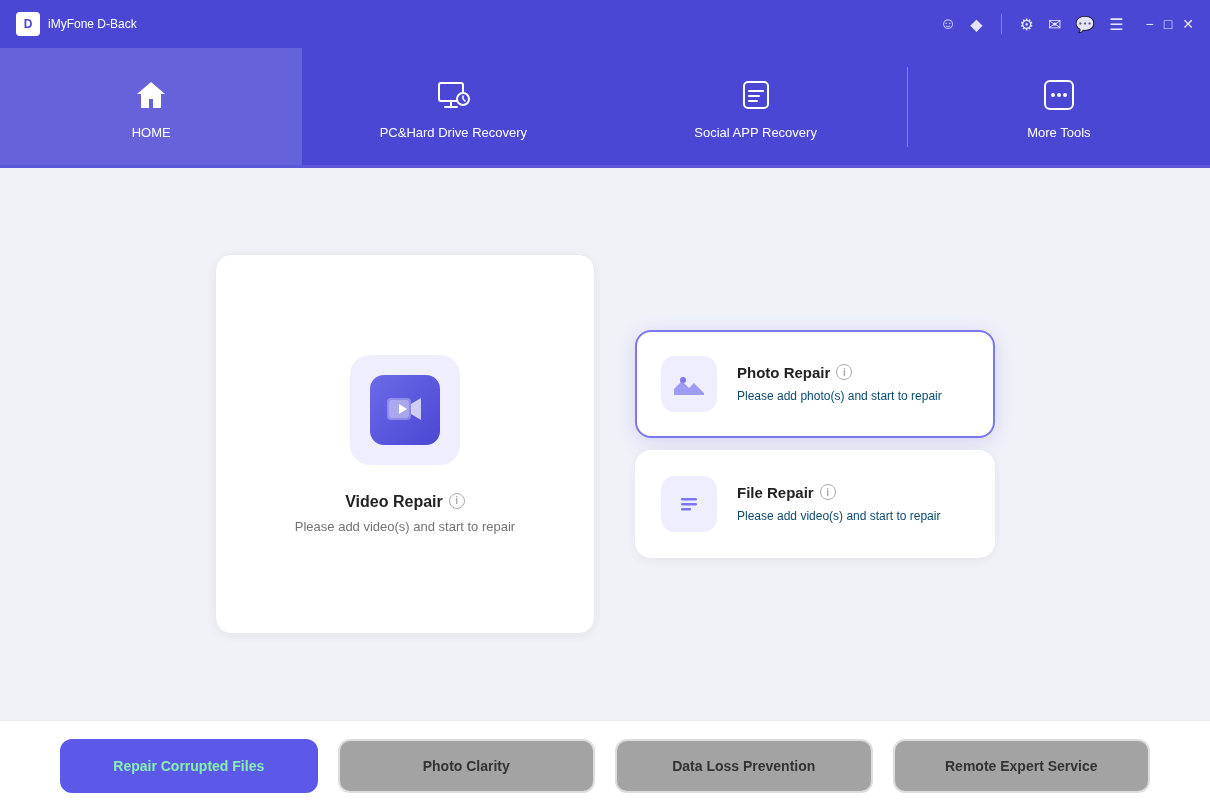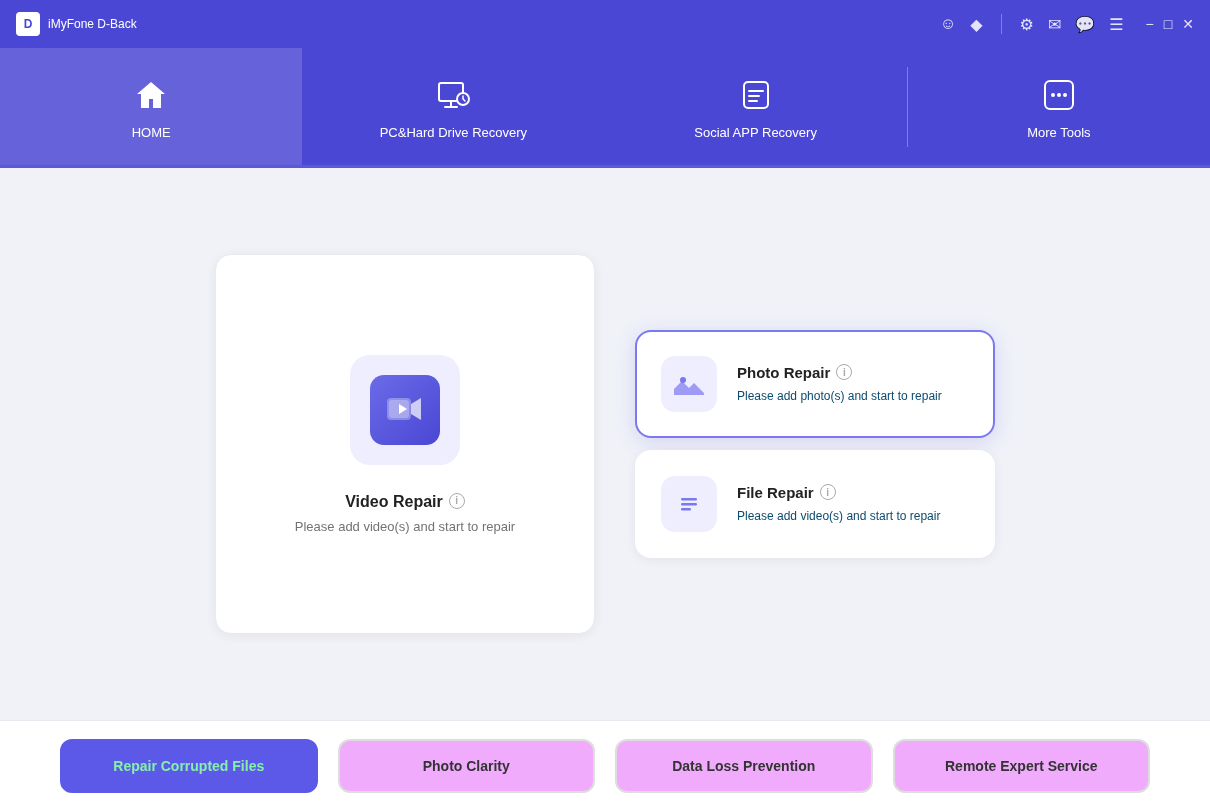--- a/index.html
+++ b/index.html
@@ -256,21 +256,21 @@
       height: 54px;
       border-radius: 12px;
       display: flex;
       align-items: center;
       justify-content: center;
       font-size: 14px;
       font-weight: 700;
       cursor: pointer;
       flex: 1;
       border: 2px solid #ddd;
-      background: #f0abfc;
+      background: #a3a3a3;
       color: #333;
     }
     .bottom-btn.active {
       background: #5c59e8;
       border-color: #5c59e8;
       color: #86efac;
     }
   </style>
 </head>
 <body>

